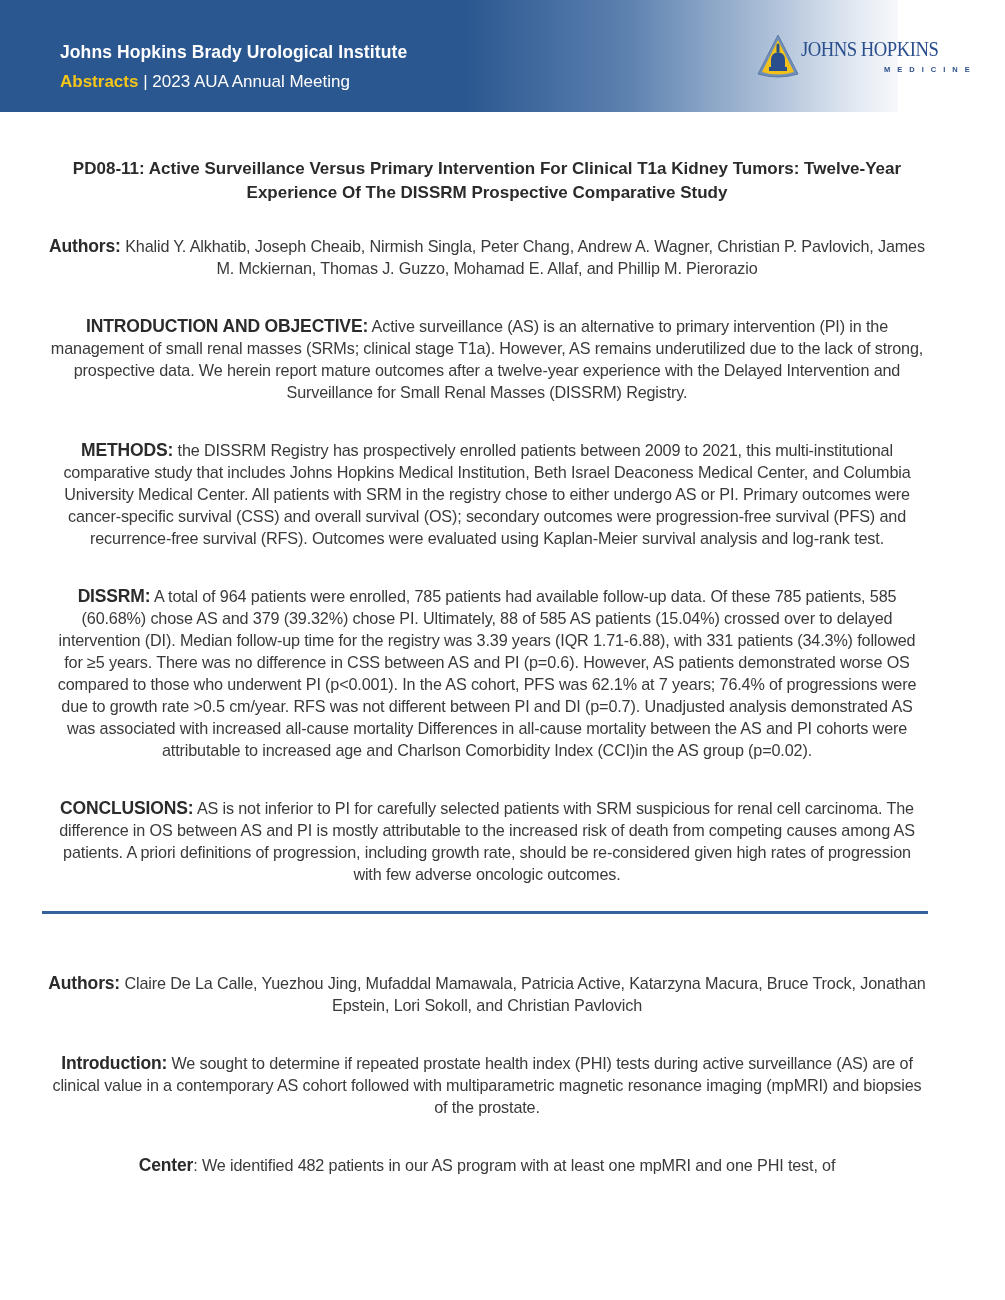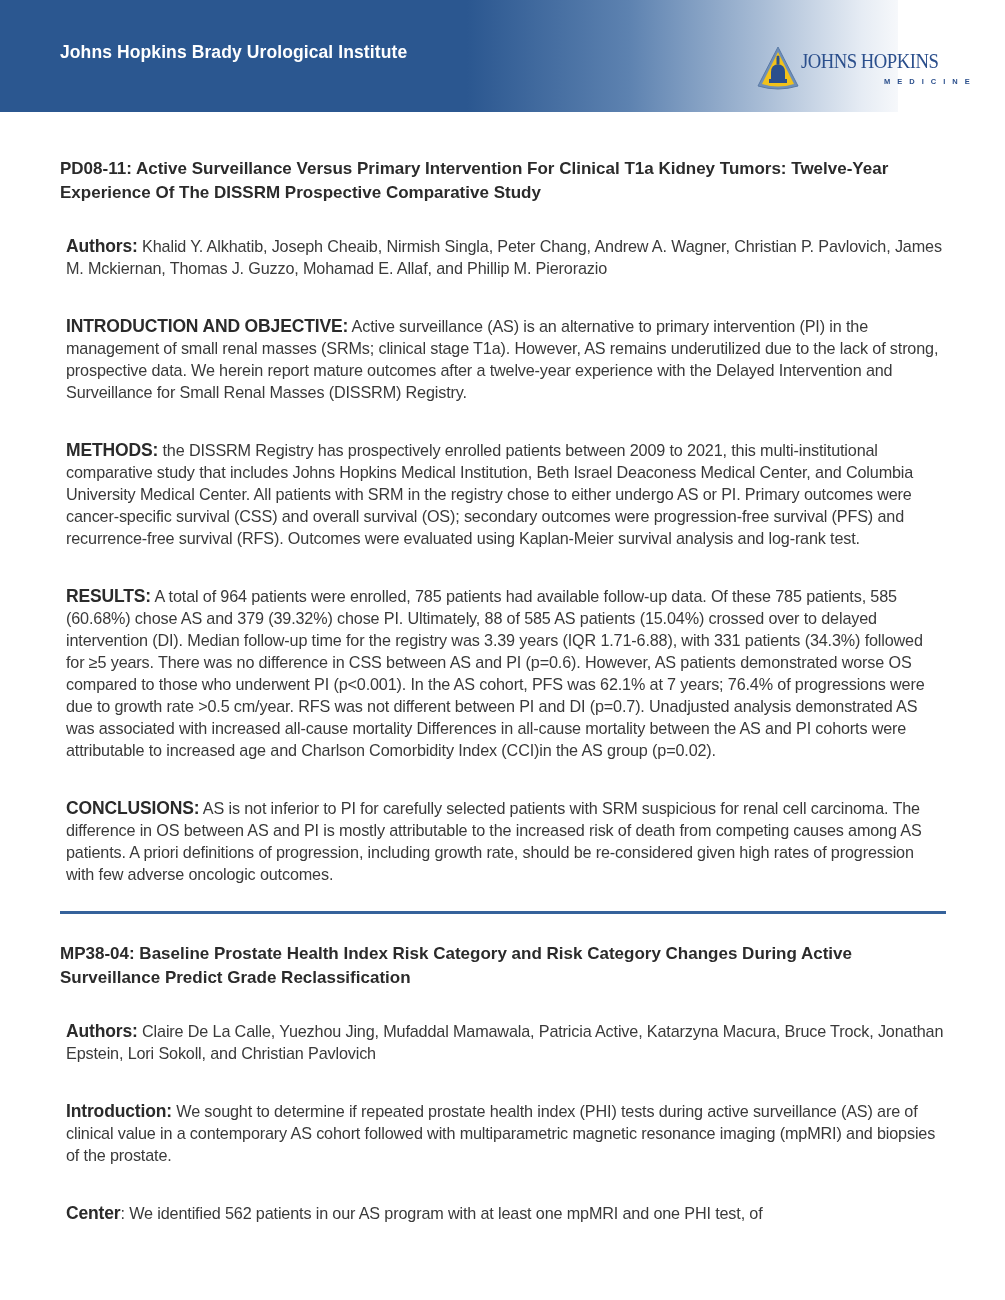--- a/index.html
+++ b/index.html
@@ -34,21 +34,21 @@
       font-size: 17px;
       color: #ffffff;
       white-space: nowrap;
     }
     .header-sub .abstracts {
       color: #f5c518;
       font-weight: bold;
     }
     .logo {
       position: absolute;
-      left: 757px; top: 44px;
+      left: 757px; top: 32px;
       width: 195px;
       height: 50px;
     }
     .logo-shield {
       position: absolute;
       left: 0; top: 2px;
       width: 42px; height: 44px;
     }
     .logo-name {
       position: absolute;
@@ -67,22 +67,23 @@
       font-family: "Liberation Sans", "DejaVu Sans", sans-serif;
       font-size: 7.5px;
       font-weight: bold;
       color: #2b4f8c;
       letter-spacing: 7px;
       white-space: nowrap;
       padding-left: 48px;
     }
     .content {
       position: absolute;
-      left: 60px; top: 157px;
+      left: 42px; top: 157px;
       width: 890px;
+      text-align: center;
     }
     .abs-title {
       font-size: 17px;
       font-weight: bold;
       line-height: 24px;
       color: #2b2b2b;
       margin: 0;
     }
     .para {
       font-size: 16.2px;
@@ -102,20 +103,25 @@
       background: #35629b;
       margin: 26px 0 0 0;
       width: 886px;
     }
   </style>
 </head>
 <body>
 
 <div class="header">
   <div class="header-title">Johns Hopkins Brady Urological Institute</div>
+  <div class="header-sub">
+    <span class="abstracts">Abstracts</span>
+    <span>|</span>
+    <span>2023 AUA Annual Meeting</span>
+  </div>
   <div class="logo">
     <svg class="logo-shield" viewBox="0 0 42 44">
       <path d="M21 1 L41 40 Q21 46 1 40 Z" fill="#6f8fb8" stroke="#5a7aa6" stroke-width="1"></path>
       <path d="M21 6 L37 38 Q21 43 5 38 Z" fill="#f2c21a"></path>
       <path d="M14 37 L14 26 Q14 19 21 18 Q28 19 28 26 L28 37 Z" fill="#2b4f8c"></path>
       <rect x="19.5" y="12" width="3" height="6" fill="#2b4f8c"></rect>
       <circle cx="21" cy="11" r="1.5" fill="#2b4f8c"></circle>
       <rect x="12" y="33" width="18" height="4" fill="#2b4f8c"></rect>
     </svg>
     <div class="logo-name">JOHNS HOPKINS</div>
@@ -137,45 +143,44 @@
       <span class="label caps">INTRODUCTION AND OBJECTIVE:</span>
       <span>Active surveillance (AS) is an alternative to primary intervention (PI) in the management of small renal masses (SRMs; clinical stage T1a). However, AS remains underutilized due to the lack of strong, prospective data. We herein report mature outcomes after a twelve-year experience with the Delayed Intervention and Surveillance for Small Renal Masses (DISSRM) Registry.</span>
     </p>
     <div class="gap"></div>
     <p class="para">
       <span class="label caps">METHODS:</span>
       <span>the DISSRM Registry has prospectively enrolled patients between 2009 to 2021, this multi-institutional comparative study that includes Johns Hopkins Medical Institution, Beth Israel Deaconess Medical Center, and Columbia University Medical Center. All patients with SRM in the registry chose to either undergo AS or PI. Primary outcomes were cancer-specific survival (CSS) and overall survival (OS); secondary outcomes were progression-free survival (PFS) and recurrence-free survival (RFS). Outcomes were evaluated using Kaplan-Meier survival analysis and log-rank test.</span>
     </p>
     <div class="gap"></div>
     <p class="para">
-      <span class="label caps">RESULTS:</span>
+      <span class="label caps">DISSRM:</span>
       <span>A total of 964 patients were enrolled, 785 patients had available follow-up data. Of these 785 patients, 585 (60.68%) chose AS and 379 (39.32%) chose PI. Ultimately, 88 of 585 AS patients (15.04%) crossed over to delayed intervention (DI). Median follow-up time for the registry was 3.39 years (IQR 1.71-6.88), with 331 patients (34.3%) followed for ≥5 years. There was no difference in CSS between AS and PI (p=0.6). However, AS patients demonstrated worse OS compared to those who underwent PI (p&lt;0.001). In the AS cohort, PFS was 62.1% at 7 years; 76.4% of progressions were due to growth rate &gt;0.5 cm/year. RFS was not different between PI and DI (p=0.7). Unadjusted analysis demonstrated AS was associated with increased all-cause mortality Differences in all-cause mortality between the AS and PI cohorts were attributable to increased age and Charlson Comorbidity Index (CCI)in the AS group (p=0.02).</span>
     </p>
     <div class="gap"></div>
     <p class="para">
       <span class="label caps">CONCLUSIONS:</span>
       <span>AS is not inferior to PI for carefully selected patients with SRM suspicious for renal cell carcinoma. The difference in OS between AS and PI is mostly attributable to the increased risk of death from competing causes among AS patients. A priori definitions of progression, including growth rate, should be re-considered given high rates of progression with few adverse oncologic outcomes.</span>
     </p>
   </section>
 
   <div class="divider"></div>
   <div style="height:28px"></div>
 
   <section>
-    <h2 class="abs-title">MP38-04: Baseline Prostate Health Index Risk Category and Risk Category Changes During Active Surveillance Predict Grade Reclassification</h2>
     <div class="gap"></div>
     <p class="para">
       <span class="label caps">Authors:</span>
       <span>Claire De La Calle, Yuezhou Jing, Mufaddal Mamawala, Patricia Active, Katarzyna Macura, Bruce Trock, Jonathan Epstein, Lori Sokoll, and Christian Pavlovich</span>
     </p>
     <div class="gap"></div>
     <p class="para">
       <span class="label caps">Introduction:</span>
       <span>We sought to determine if repeated prostate health index (PHI) tests during active surveillance (AS) are of clinical value in a contemporary AS cohort followed with multiparametric magnetic resonance imaging (mpMRI) and biopsies of the prostate.</span>
     </p>
     <div class="gap"></div>
     <p class="para">
       <span class="label caps">Center</span><span>:</span>
-      <span>We identified 562 patients in our AS program with at least one mpMRI and one PHI test, of</span>
+      <span>We identified 482 patients in our AS program with at least one mpMRI and one PHI test, of</span>
     </p>
   </section>
 
 </div>
 
 </body></html>

